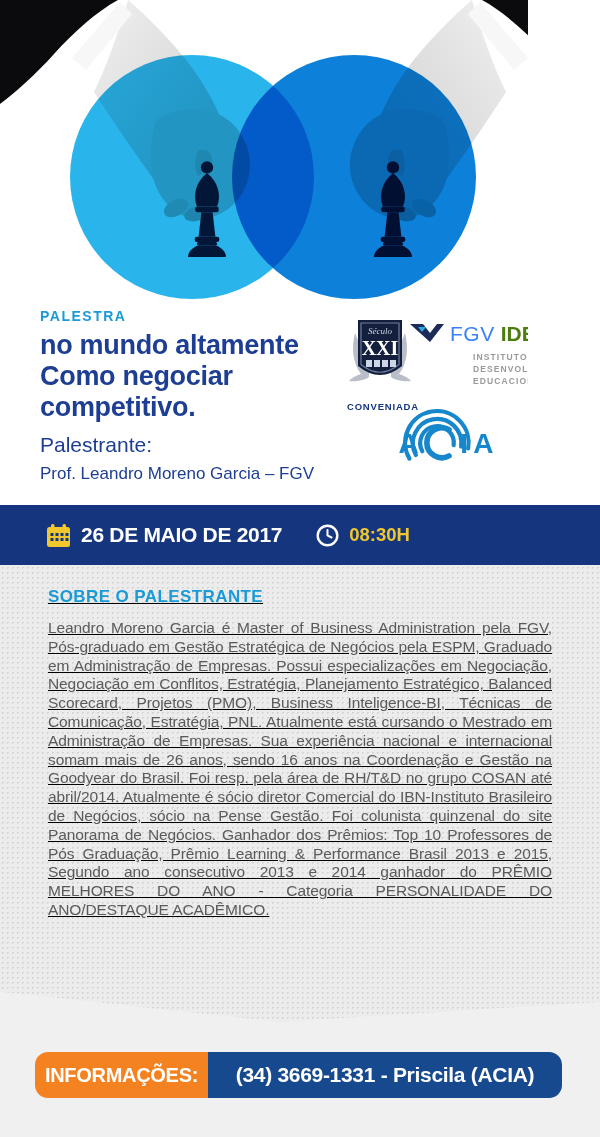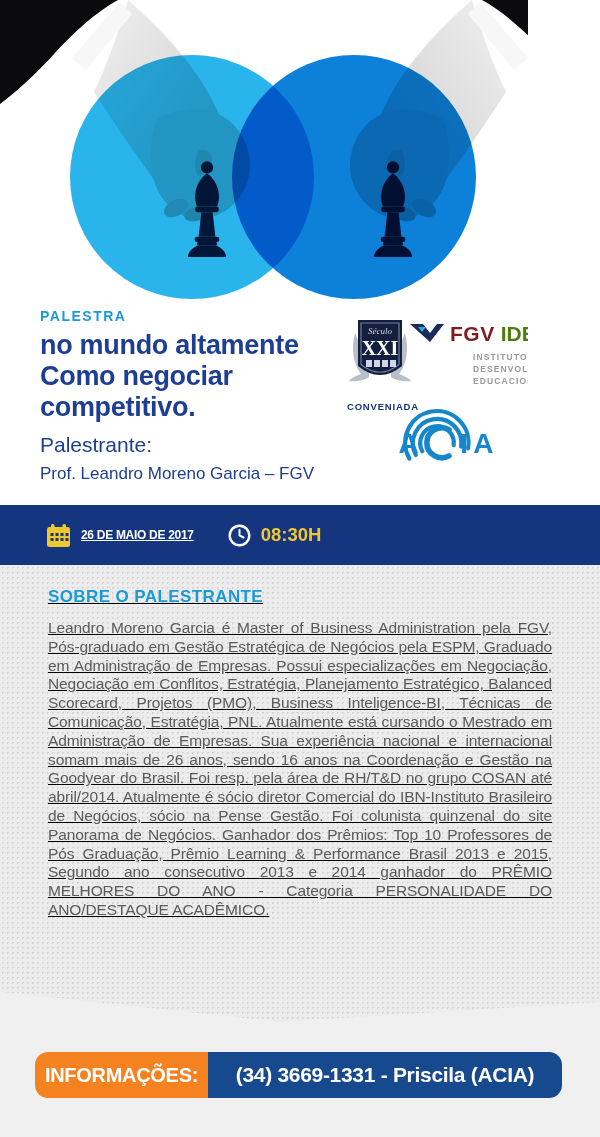--- a/index.html
+++ b/index.html
@@ -25,33 +25,33 @@
          font-weight:bold;letter-spacing:-0.3px;}
   .speaker-label{margin-top:10px;color:var(--title);font-size:21px;font-weight:500;}
   .speaker-name{margin-top:7px;color:var(--title);font-size:17px;}
 
   
   .logo-seculo{position:absolute;left:347px;top:318px;width:66px;text-align:center;}
   .seculo-caption{margin-top:3px;color:var(--navybar);font-size:9.5px;font-weight:bold;
                   letter-spacing:0.8px;}
   .logo-fgv{position:absolute;left:410px;top:322px;}
   .fgv-row{display:flex;align-items:center;gap:6px;}
-  .fgv-name{color:#7f1d1d;font-size:21px;font-weight:bold;letter-spacing:0.5px;text-align:right;}
+  .fgv-name{color:#3b82f6;font-size:21px;font-weight:normal;letter-spacing:0.5px;text-align:right;}
   .fgv-suffix{color:#4d7c0f;font-size:21px;font-weight:bold;}
   .fgv-inst{margin-top:5px;margin-left:63px;color:var(--graylogo);font-size:8.5px;
             font-weight:bold;letter-spacing:1.1px;line-height:12px;}
   .logo-acia{position:absolute;left:393px;top:398px;}
 
   
   .info-bar{position:absolute;top:505px;left:0;width:600px;height:60px;
             background:var(--navybar);display:flex;align-items:center;
             padding:0 30px 0 46px;gap:0;}
   .info-item{display:flex;align-items:center;}
   .info-icon{flex:0 0 auto;margin-right:10px;display:flex;}
-  .info-date{color:#fff;font-size:12px;font-weight:bold;letter-spacing:-0.3px;text-decoration:underline;}
+  .info-date{color:#fff;font-size:21px;font-weight:bold;letter-spacing:-0.3px;}
   .info-time{color:var(--yellow);font-size:18.5px;font-weight:bold;}
   .gap1{width:34px;} .gap2{width:36px;}
   .info-address{line-height:16px;}
   .addr-prefix{color:#fff;font-size:14.5px;font-weight:bold;}
   .addr-rest{color:#fff;font-size:12.5px;font-weight:bold;letter-spacing:0.2px;}
   .addr-line2{color:#fff;font-size:12.5px;font-weight:bold;letter-spacing:0.2px;}
 
   
   .bottom{position:absolute;top:565px;left:0;width:600px;height:572px;background:#f0f0f0;}
   .about{position:absolute;top:0;left:0;width:600px;height:457px;

